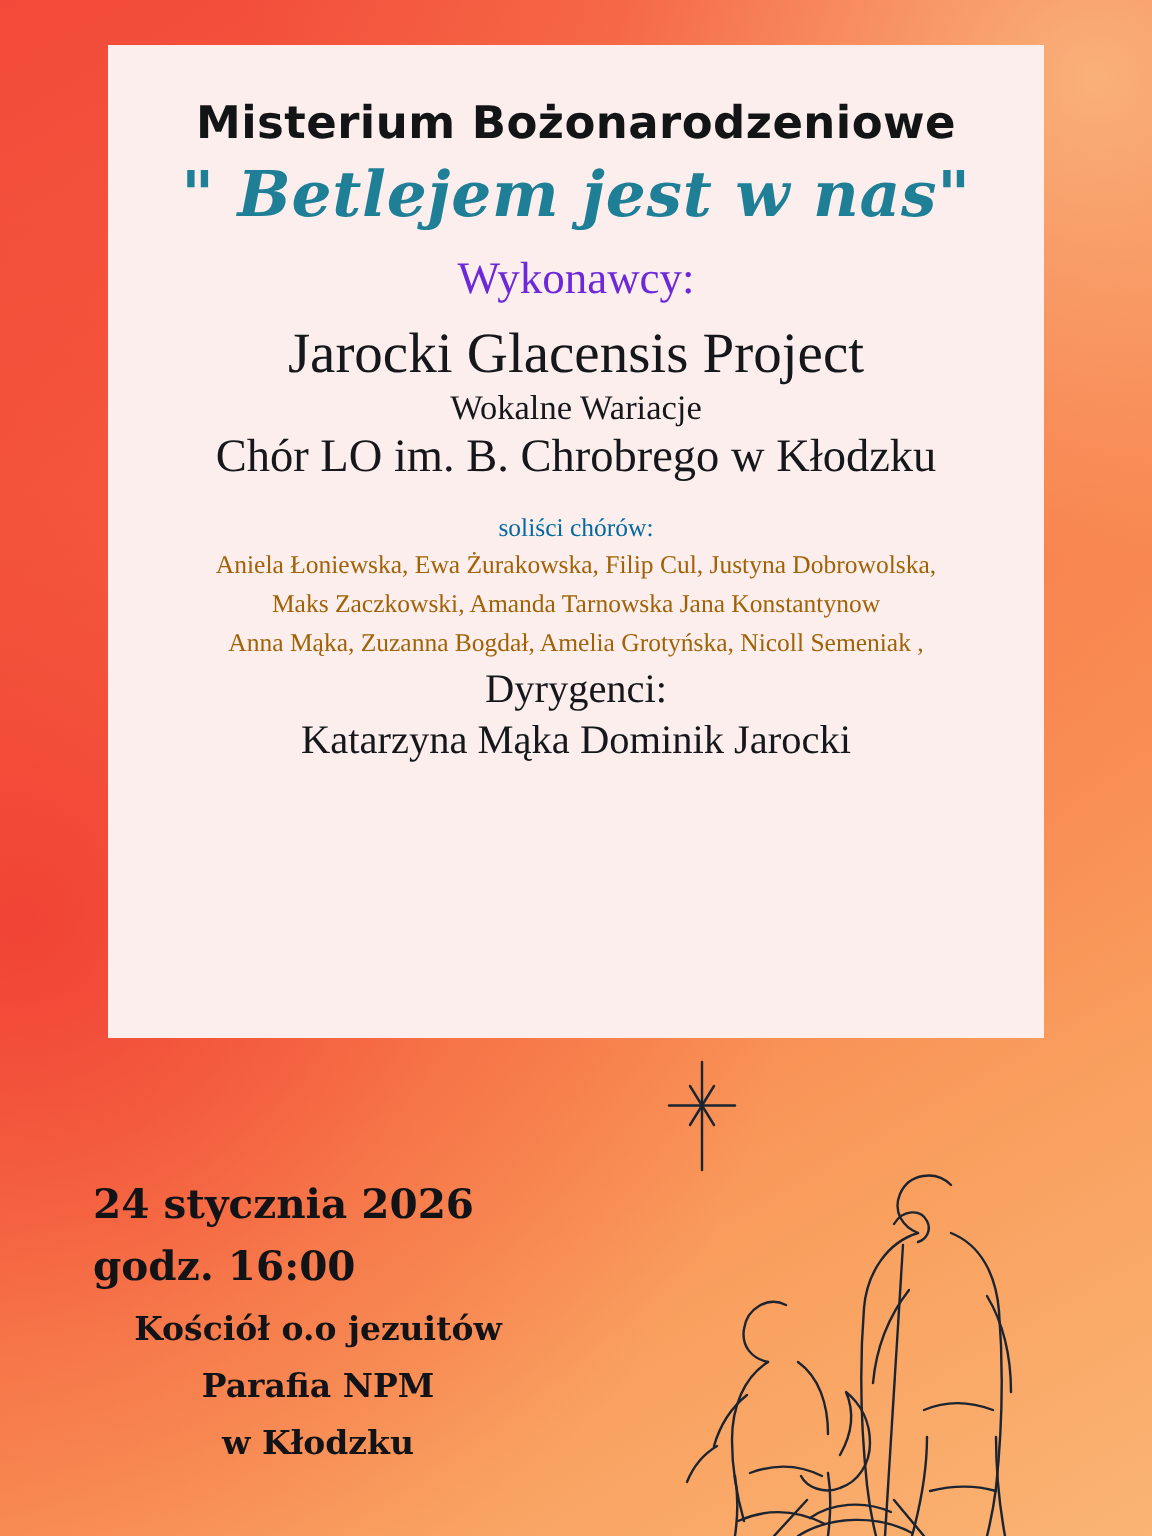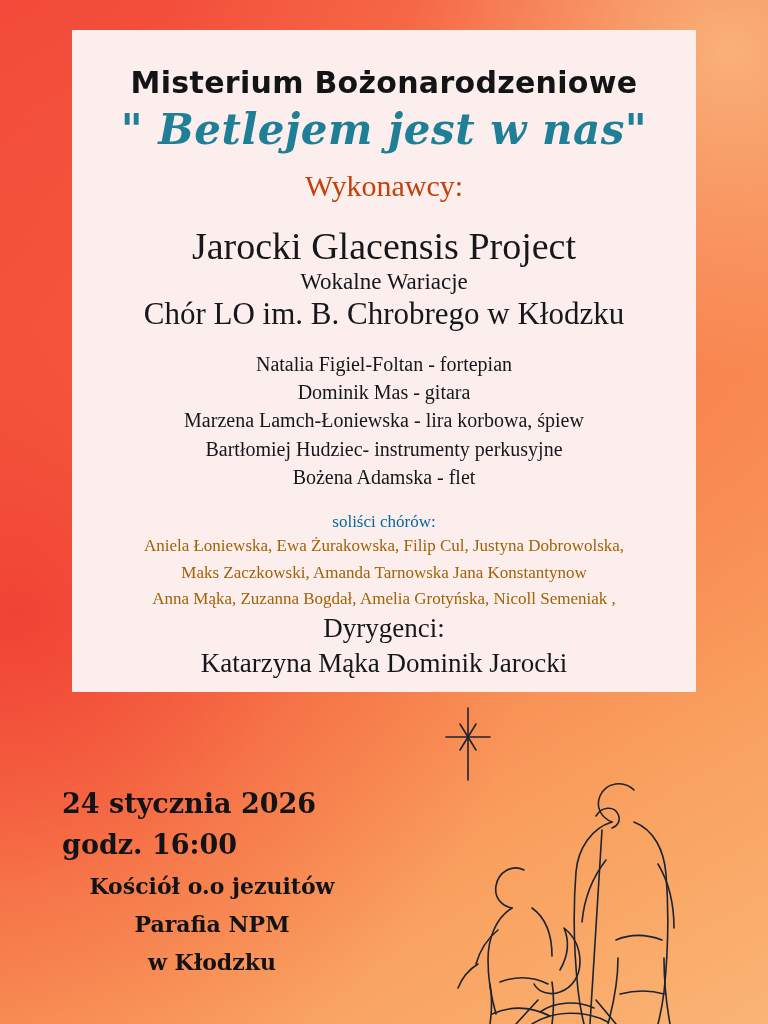--- a/index.html
+++ b/index.html
@@ -61,22 +61,22 @@
     font-weight: bold;
     font-style: italic;
     font-size: 42px;
     color: #1f7f96;
     margin: 8px 0 16px 0;
     line-height: 1.1;
     letter-spacing: 0.5px;
   }
   .performers-label {
     font-size: 30px;
-    color: #c2410c;
-    margin: 6px 0 21px 0;
+    color: #6d28d9;
+    margin: 6px 0 11px 0;
     line-height: 1.15;
   }
   .perf-1 {
     font-size: 38px;
     color: #15171a;
     margin: 4px 0 2px 0;
     line-height: 1.12;
   }
   .perf-2 {
     font-size: 23px;
@@ -165,27 +165,20 @@
   <div class="card">
 
     <div class="title-main">Misterium Bożonarodzeniowe</div>
     <div class="title-quote">" Betlejem jest w nas"</div>
 
     <div class="performers-label">Wykonawcy:</div>
     <div class="perf-1">Jarocki Glacensis Project</div>
     <div class="perf-2">Wokalne Wariacje</div>
     <div class="perf-3">Chór LO im. B. Chrobrego  w Kłodzku</div>
 
-    <div class="musicians">
-      <div>Natalia Figiel-Foltan - fortepian</div>
-      <div>Dominik Mas - gitara</div>
-      <div>Marzena Lamch-Łoniewska - lira korbowa, śpiew</div>
-      <div>Bartłomiej Hudziec- instrumenty perkusyjne</div>
-      <div>Bożena Adamska - flet</div>
-    </div>
 
     <div class="soloists-label">soliści chórów:</div>
     <div class="soloists">
       <div>Aniela Łoniewska, Ewa Żurakowska,  Filip Cul, Justyna Dobrowolska,</div>
       <div>Maks Zaczkowski,  Amanda Tarnowska Jana  Konstantynow</div>
       <div>Anna Mąka, Zuzanna Bogdał, Amelia Grotyńska, Nicoll Semeniak ,</div>
     </div>
 
     <div class="conductors-label">Dyrygenci:</div>
     <div class="conductors-names">Katarzyna Mąka  Dominik Jarocki</div>

